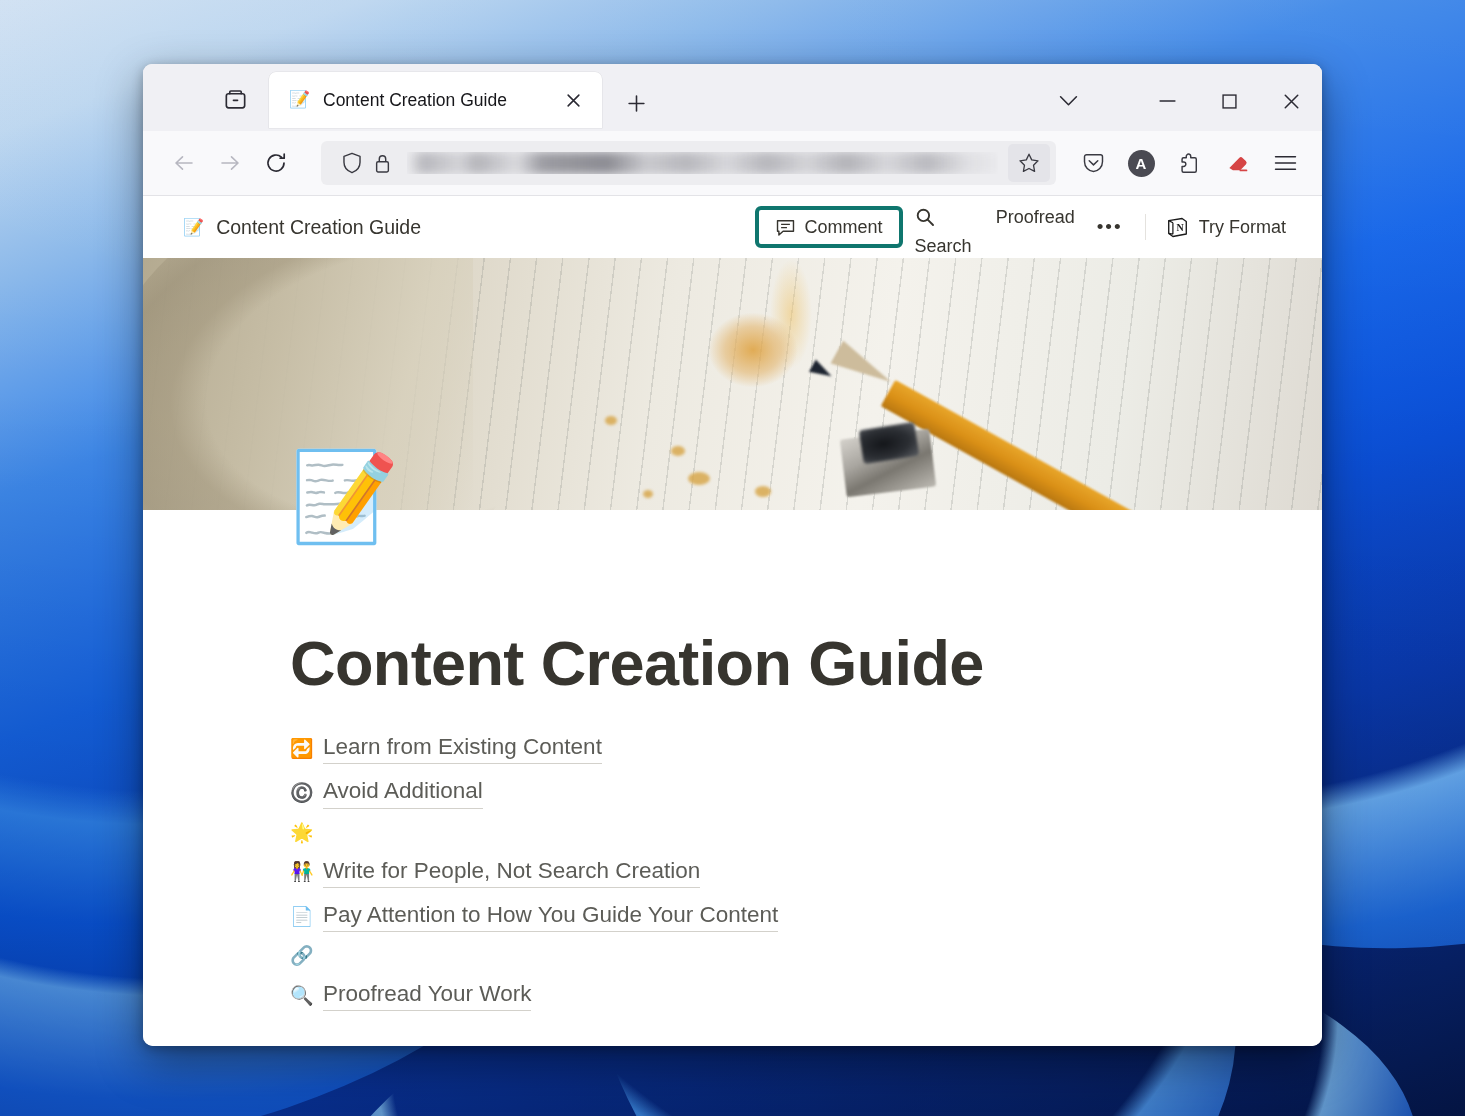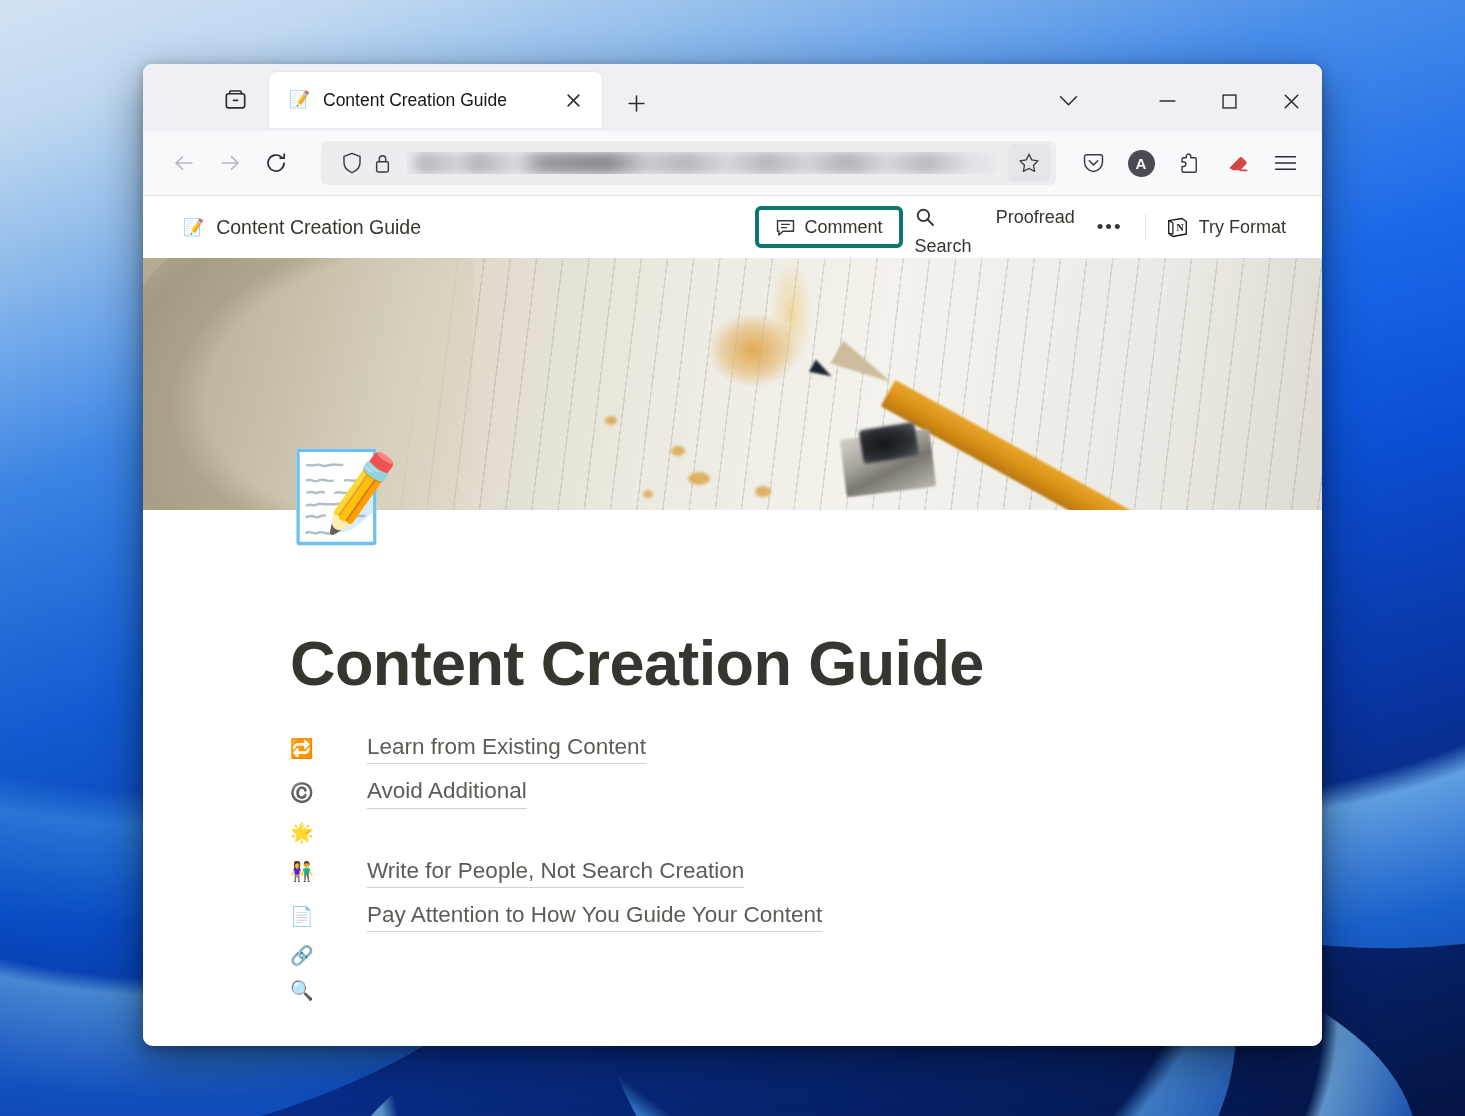--- a/index.html
+++ b/index.html
@@ -425,21 +425,20 @@
     text-align: center;
     flex: 0 0 auto;
   }
   .toc-label {
     font-size: 22.5px;
     color: #5c5c57;
     border-bottom: 1px solid #d3d1cb;
     padding-bottom: 2px;
     line-height: 1.3;
     white-space: nowrap;
-    margin-left: 44px;
   }
 
   svg { display: block; }
 </style>
 </head>
 <body>
 
 <div id="desktop">
   <div class="ribbon r1"></div>
   <div class="ribbon r2"></div>
@@ -654,20 +653,21 @@
               </div>
               <div class="toc-item">
                 <span class="toc-emoji">📄</span>
                 <span class="toc-label">Pay Attention to How You Guide Your Content</span>
               </div>
               <div class="toc-item">
                 <span class="toc-emoji">🔗</span>
               </div>
               <div class="toc-item">
                 <span class="toc-emoji">🔍</span>
+                <span class="toc-label">Proofread Your Work</span>
               </div>
             </div>
         </div>
       </div>
 
     </div>
   </div>
 </div>
 
 </body></html>

